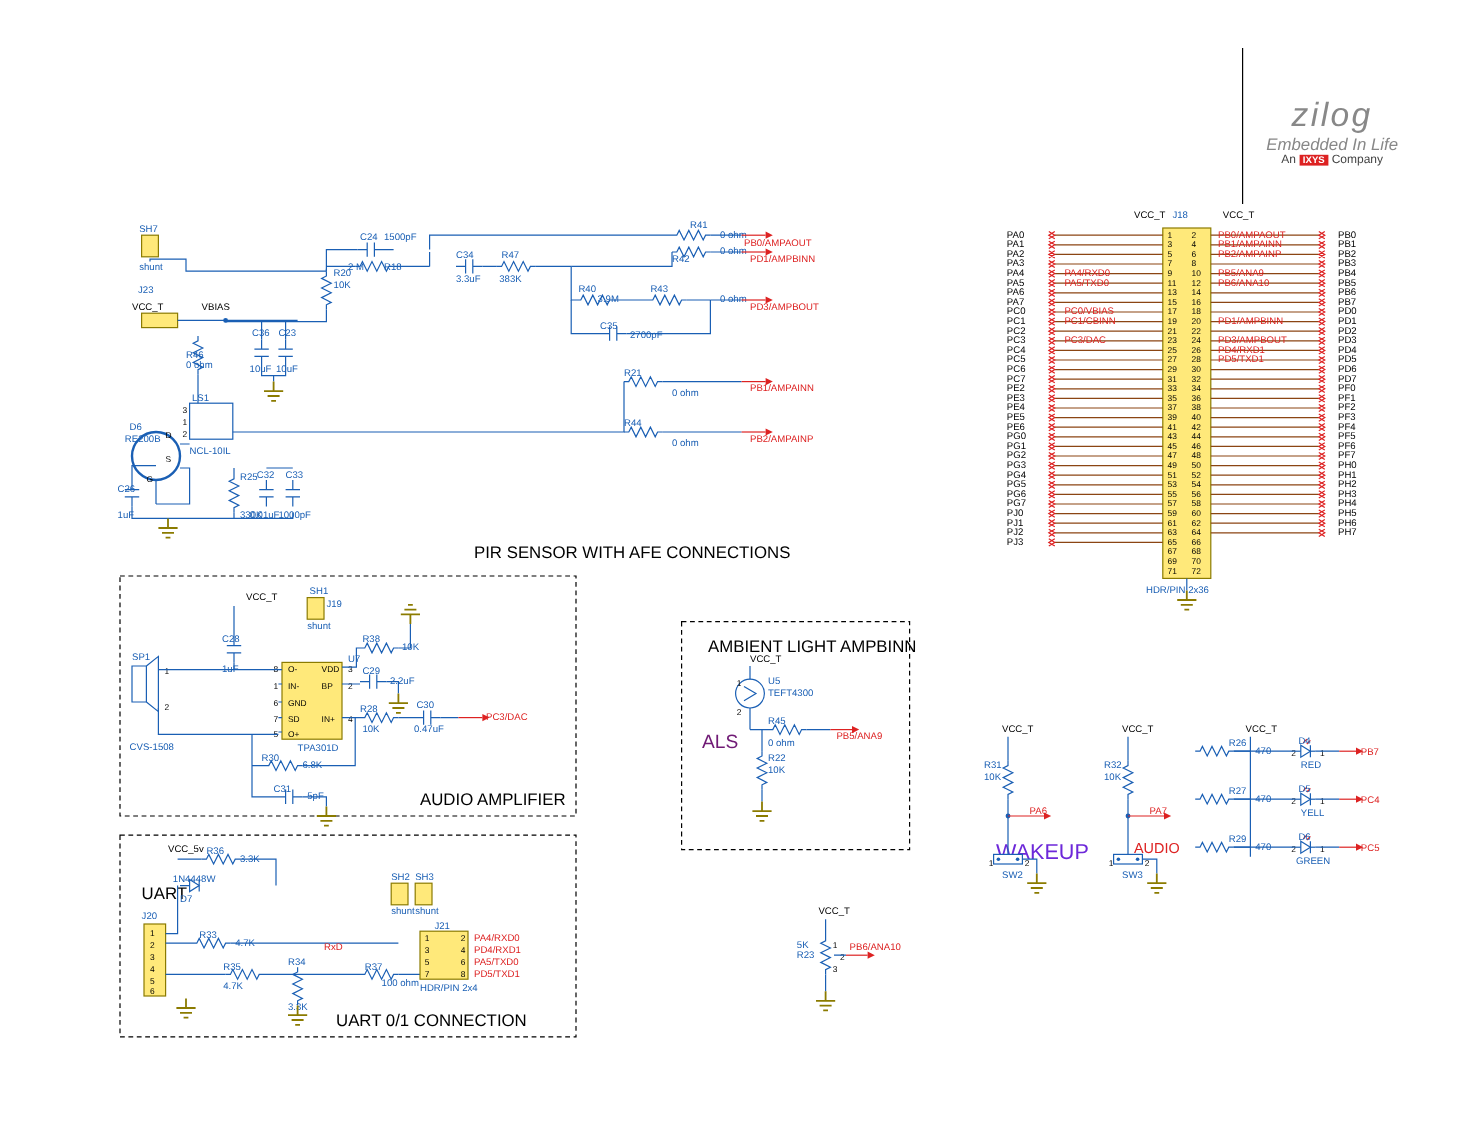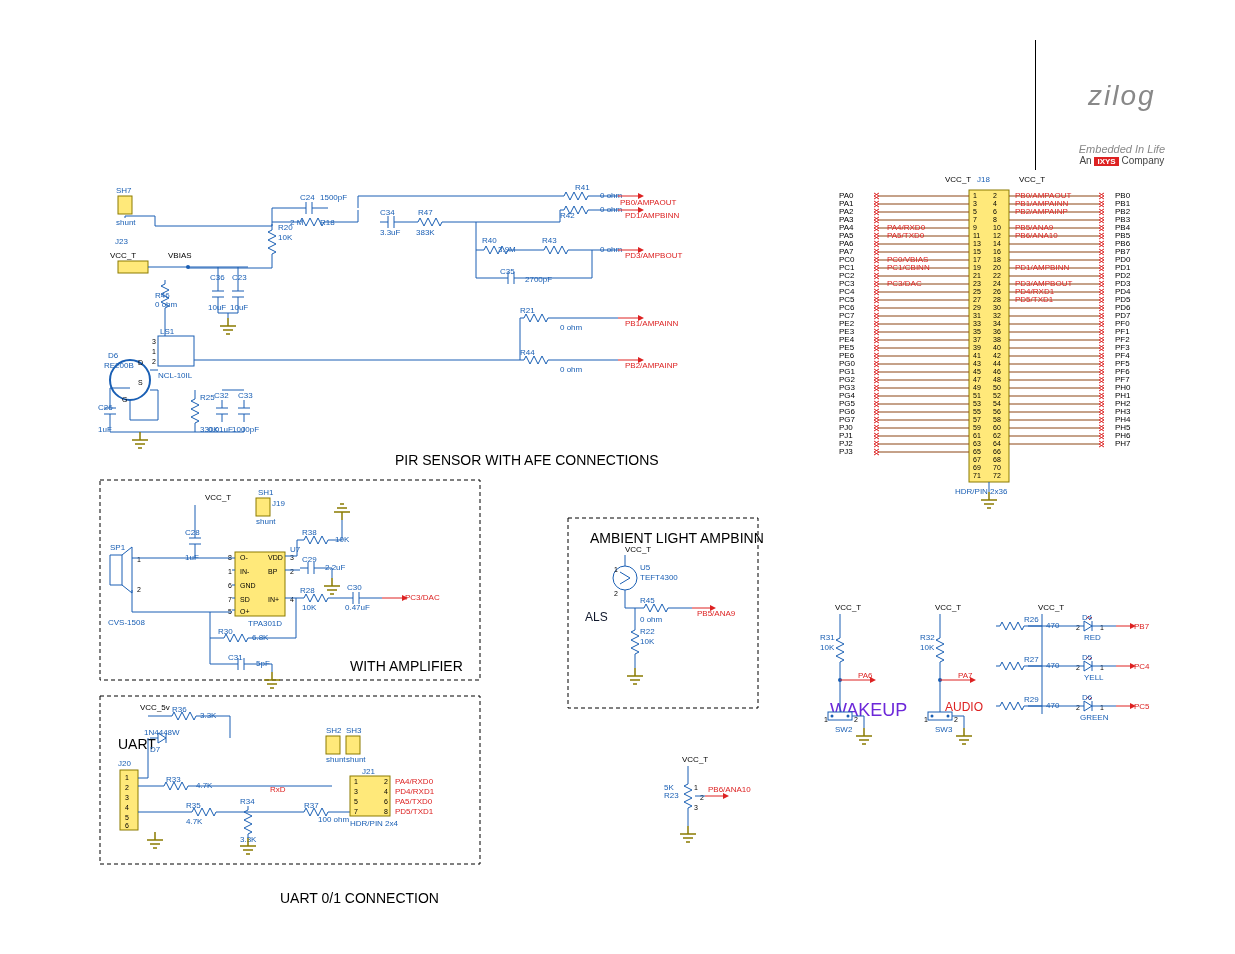--- a/index.html
+++ b/index.html
@@ -1,19 +1,19 @@
 <!DOCTYPE html>
 <html><head>
 <meta charset="utf-8">
 <style>
   * { box-sizing: border-box; }
   body { margin: 0; padding: 0; width: 1235px; height: 954px; position: relative; font-family: Arial, sans-serif; background: #fff; }
   .logo { position: absolute; top: 80px; right: 70px; text-align: center; }
   .logo-text { font-size: 28px; color: #888; font-style: italic; letter-spacing: 2px; }
-  .logo-sub { font-size: 11px; color: #888; font-style: italic; margin-top: 31px; }
+  .logo-sub { font-size: 14px; color: #888; font-style: italic; }
   .logo-sub2 { font-size: 10px; color: #444; }
   .logo-sub2 .box { display: inline-block; background: #d22; color: #fff; padding: 0 3px; font-size: 8px; font-weight: bold; }
   .section-title { position: absolute; font-size: 14px; font-weight: 500; color: #000; }
   .ref { font-size: 8px; fill: #1a5fb4; }
   .val { font-size: 8px; fill: #1a5fb4; }
   .net { font-size: 8px; fill: #d22; }
   .pin { font-size: 7px; fill: #000; }
   .label { font-size: 8px; fill: #000; }
   .wire { stroke: #1a5fb4; stroke-width: 1; fill: none; }
   .wire-r { stroke: #d22; stroke-width: 1; fill: none; }
@@ -33,27 +33,27 @@
 
 <div class="logo">
   <div class="logo-text">zilog</div>
   <div class="logo-sub">Embedded In Life</div>
   <div class="logo-sub2">
     <span>An</span> <span class="box">IXYS</span> <span>Company</span>
   </div>
 </div>
 
 <div class="section-title" style="left:395px;top:452px">PIR SENSOR WITH AFE CONNECTIONS</div>
-<div class="section-title" style="left:350px;top:658px">WITH AMPLIFIER</div>
+<div class="section-title" style="left:350px;top:658px">AUDIO AMPLIFIER</div>
 <div class="section-title" style="left:590px;top:530px">AMBIENT LIGHT AMPBINN</div>
 <div class="section-title" style="left:118px;top:736px">UART</div>
-<div class="section-title" style="left:280px;top:890px">UART 0/1 CONNECTION</div>
+<div class="section-title" style="left:280px;top:842px">UART 0/1 CONNECTION</div>
 <div class="section-title" style="left:830px;top:700px;color:#6d28d9;font-size:18px">WAKEUP</div>
 <div class="section-title" style="left:945px;top:700px;color:#d22;font-size:12px">AUDIO</div>
-<div class="section-title" style="left:585px;top:610px;color:#0f172a;font-size:12px">ALS</div>
+<div class="section-title" style="left:585px;top:610px;color:#701a75;font-size:16px">ALS</div>
 
 <svg width="1235" height="954">
   <defs>
     <g id="res-h">
         <path class="wire" d="M0,0 h4 l2,-4 4,8 4,-8 4,8 4,-8 4,8 2,-4 h4"></path>
       </g>
     <g id="res-v">
         <path class="wire" d="M0,0 v4 l-4,2 8,4 -8,4 8,4 -8,4 8,4 -4,2 v4"></path>
       </g>
     <g id="cap-h">

